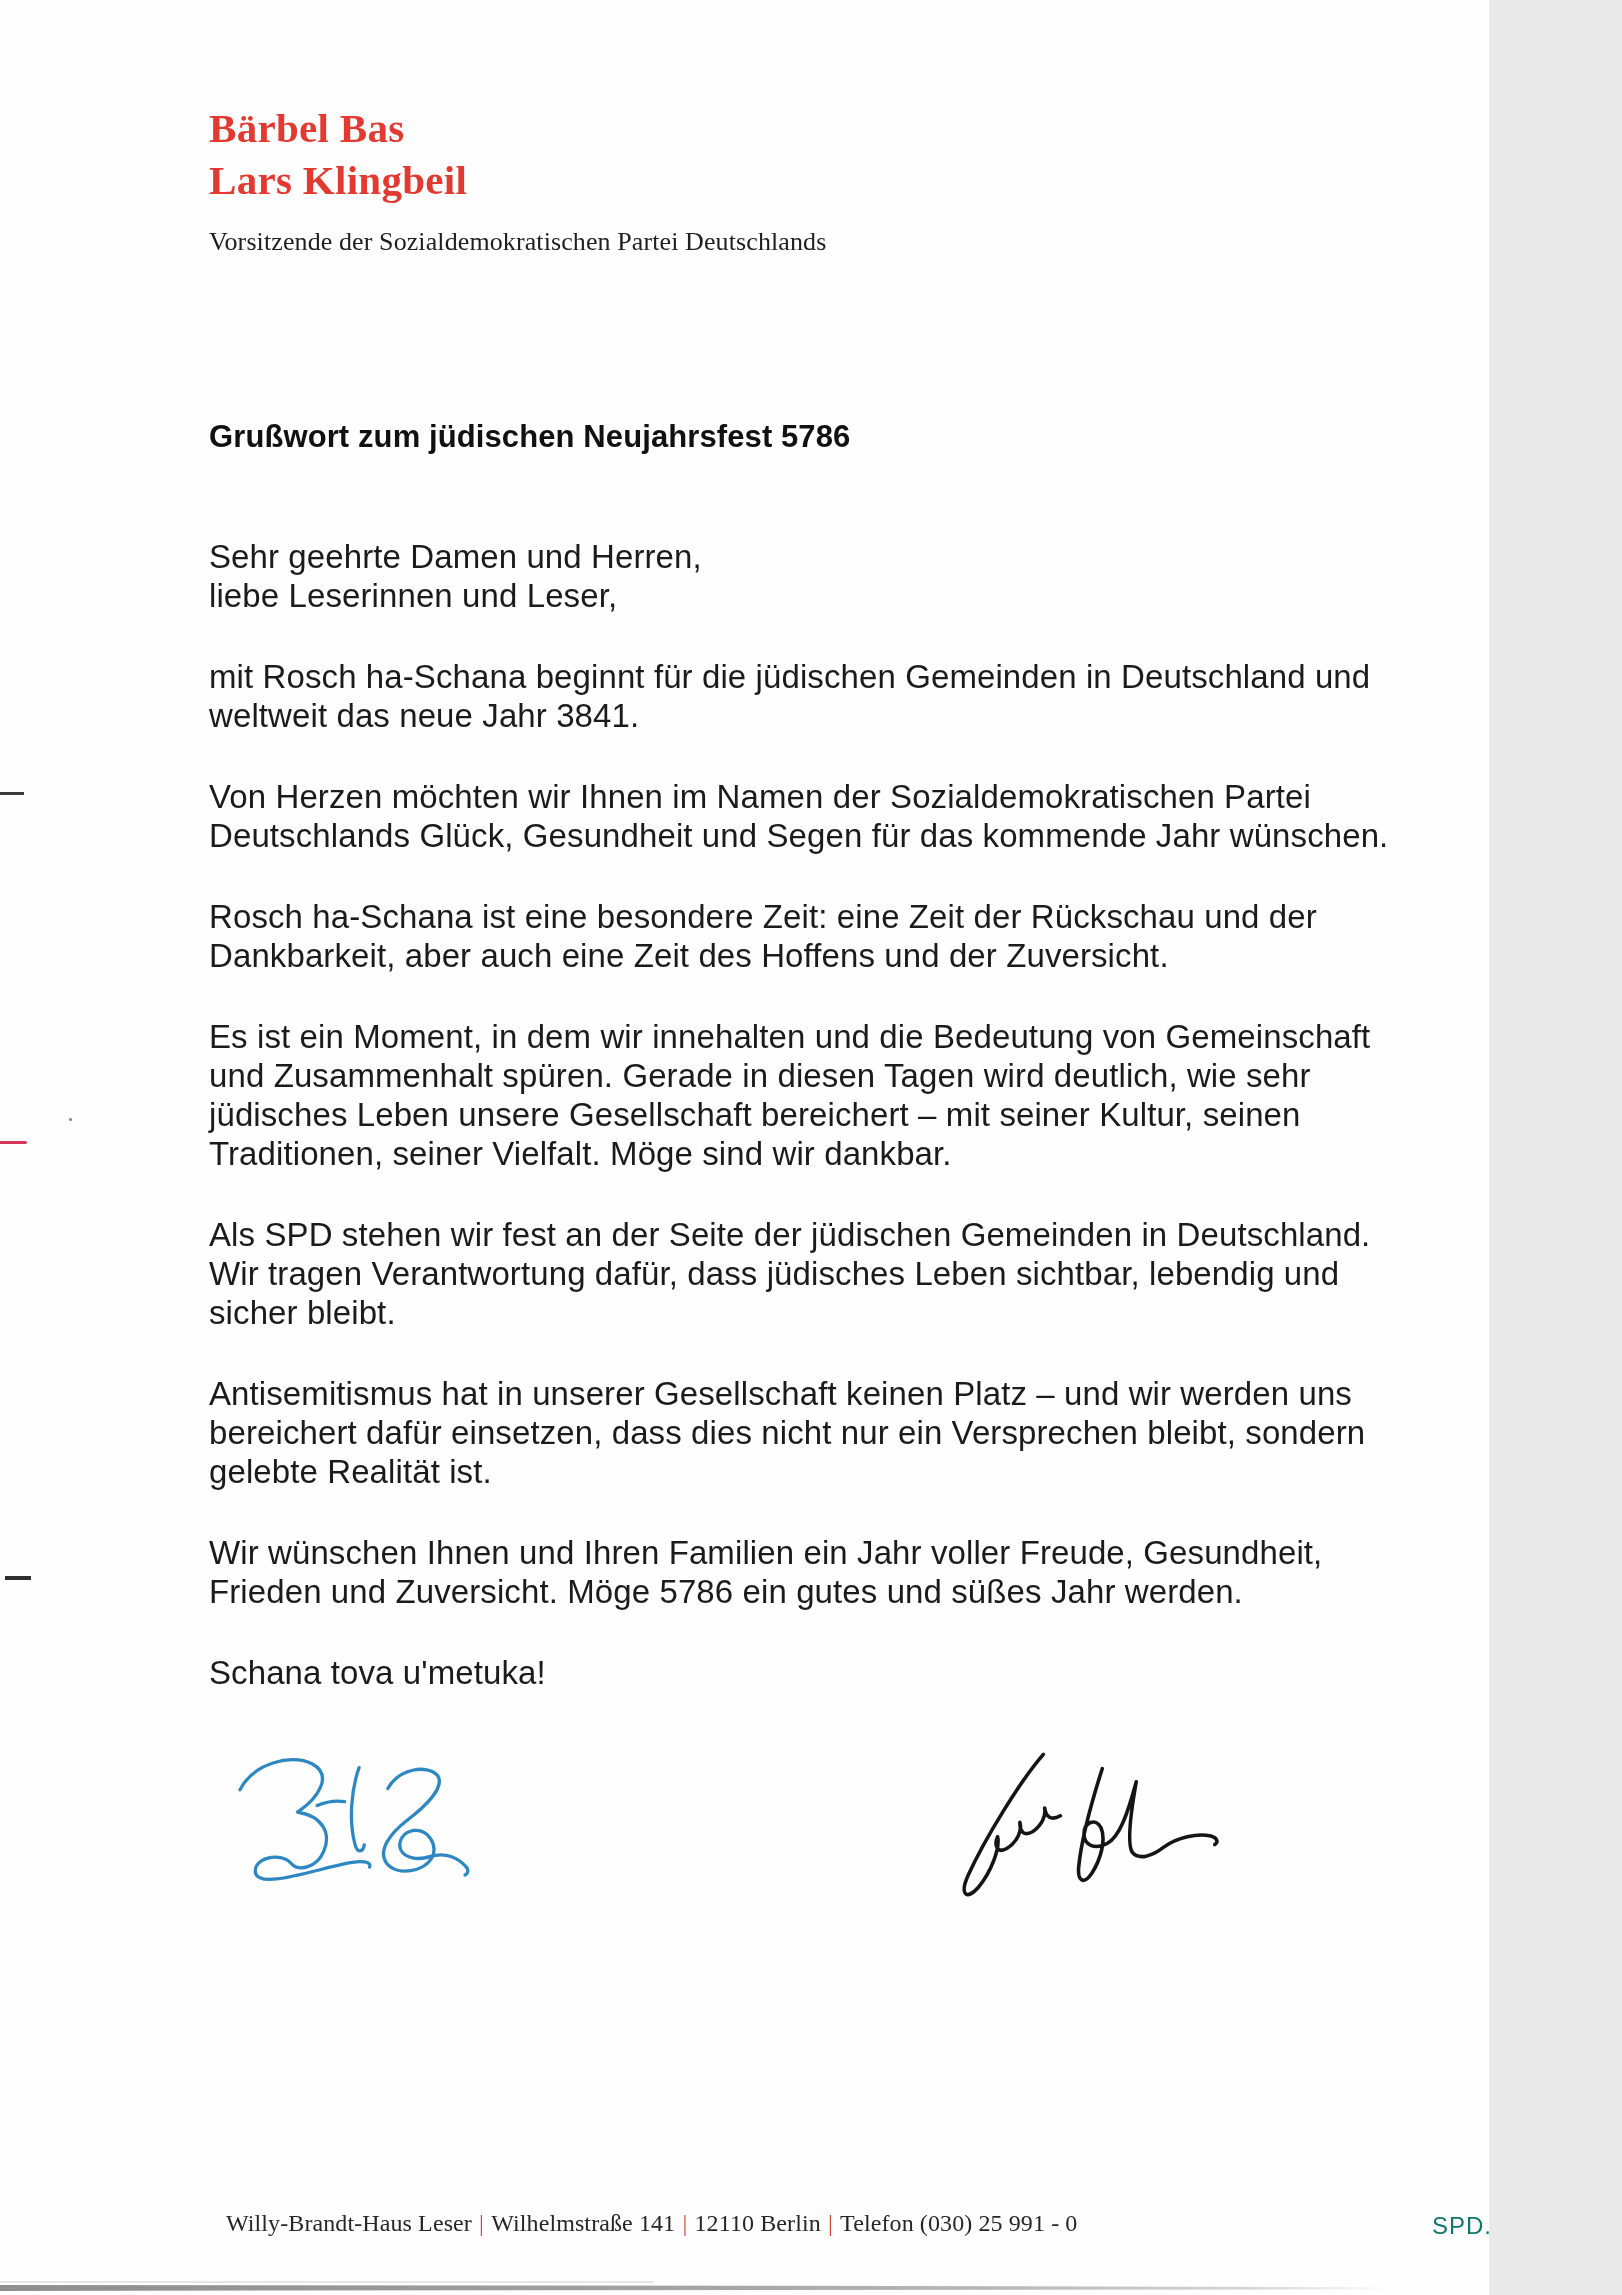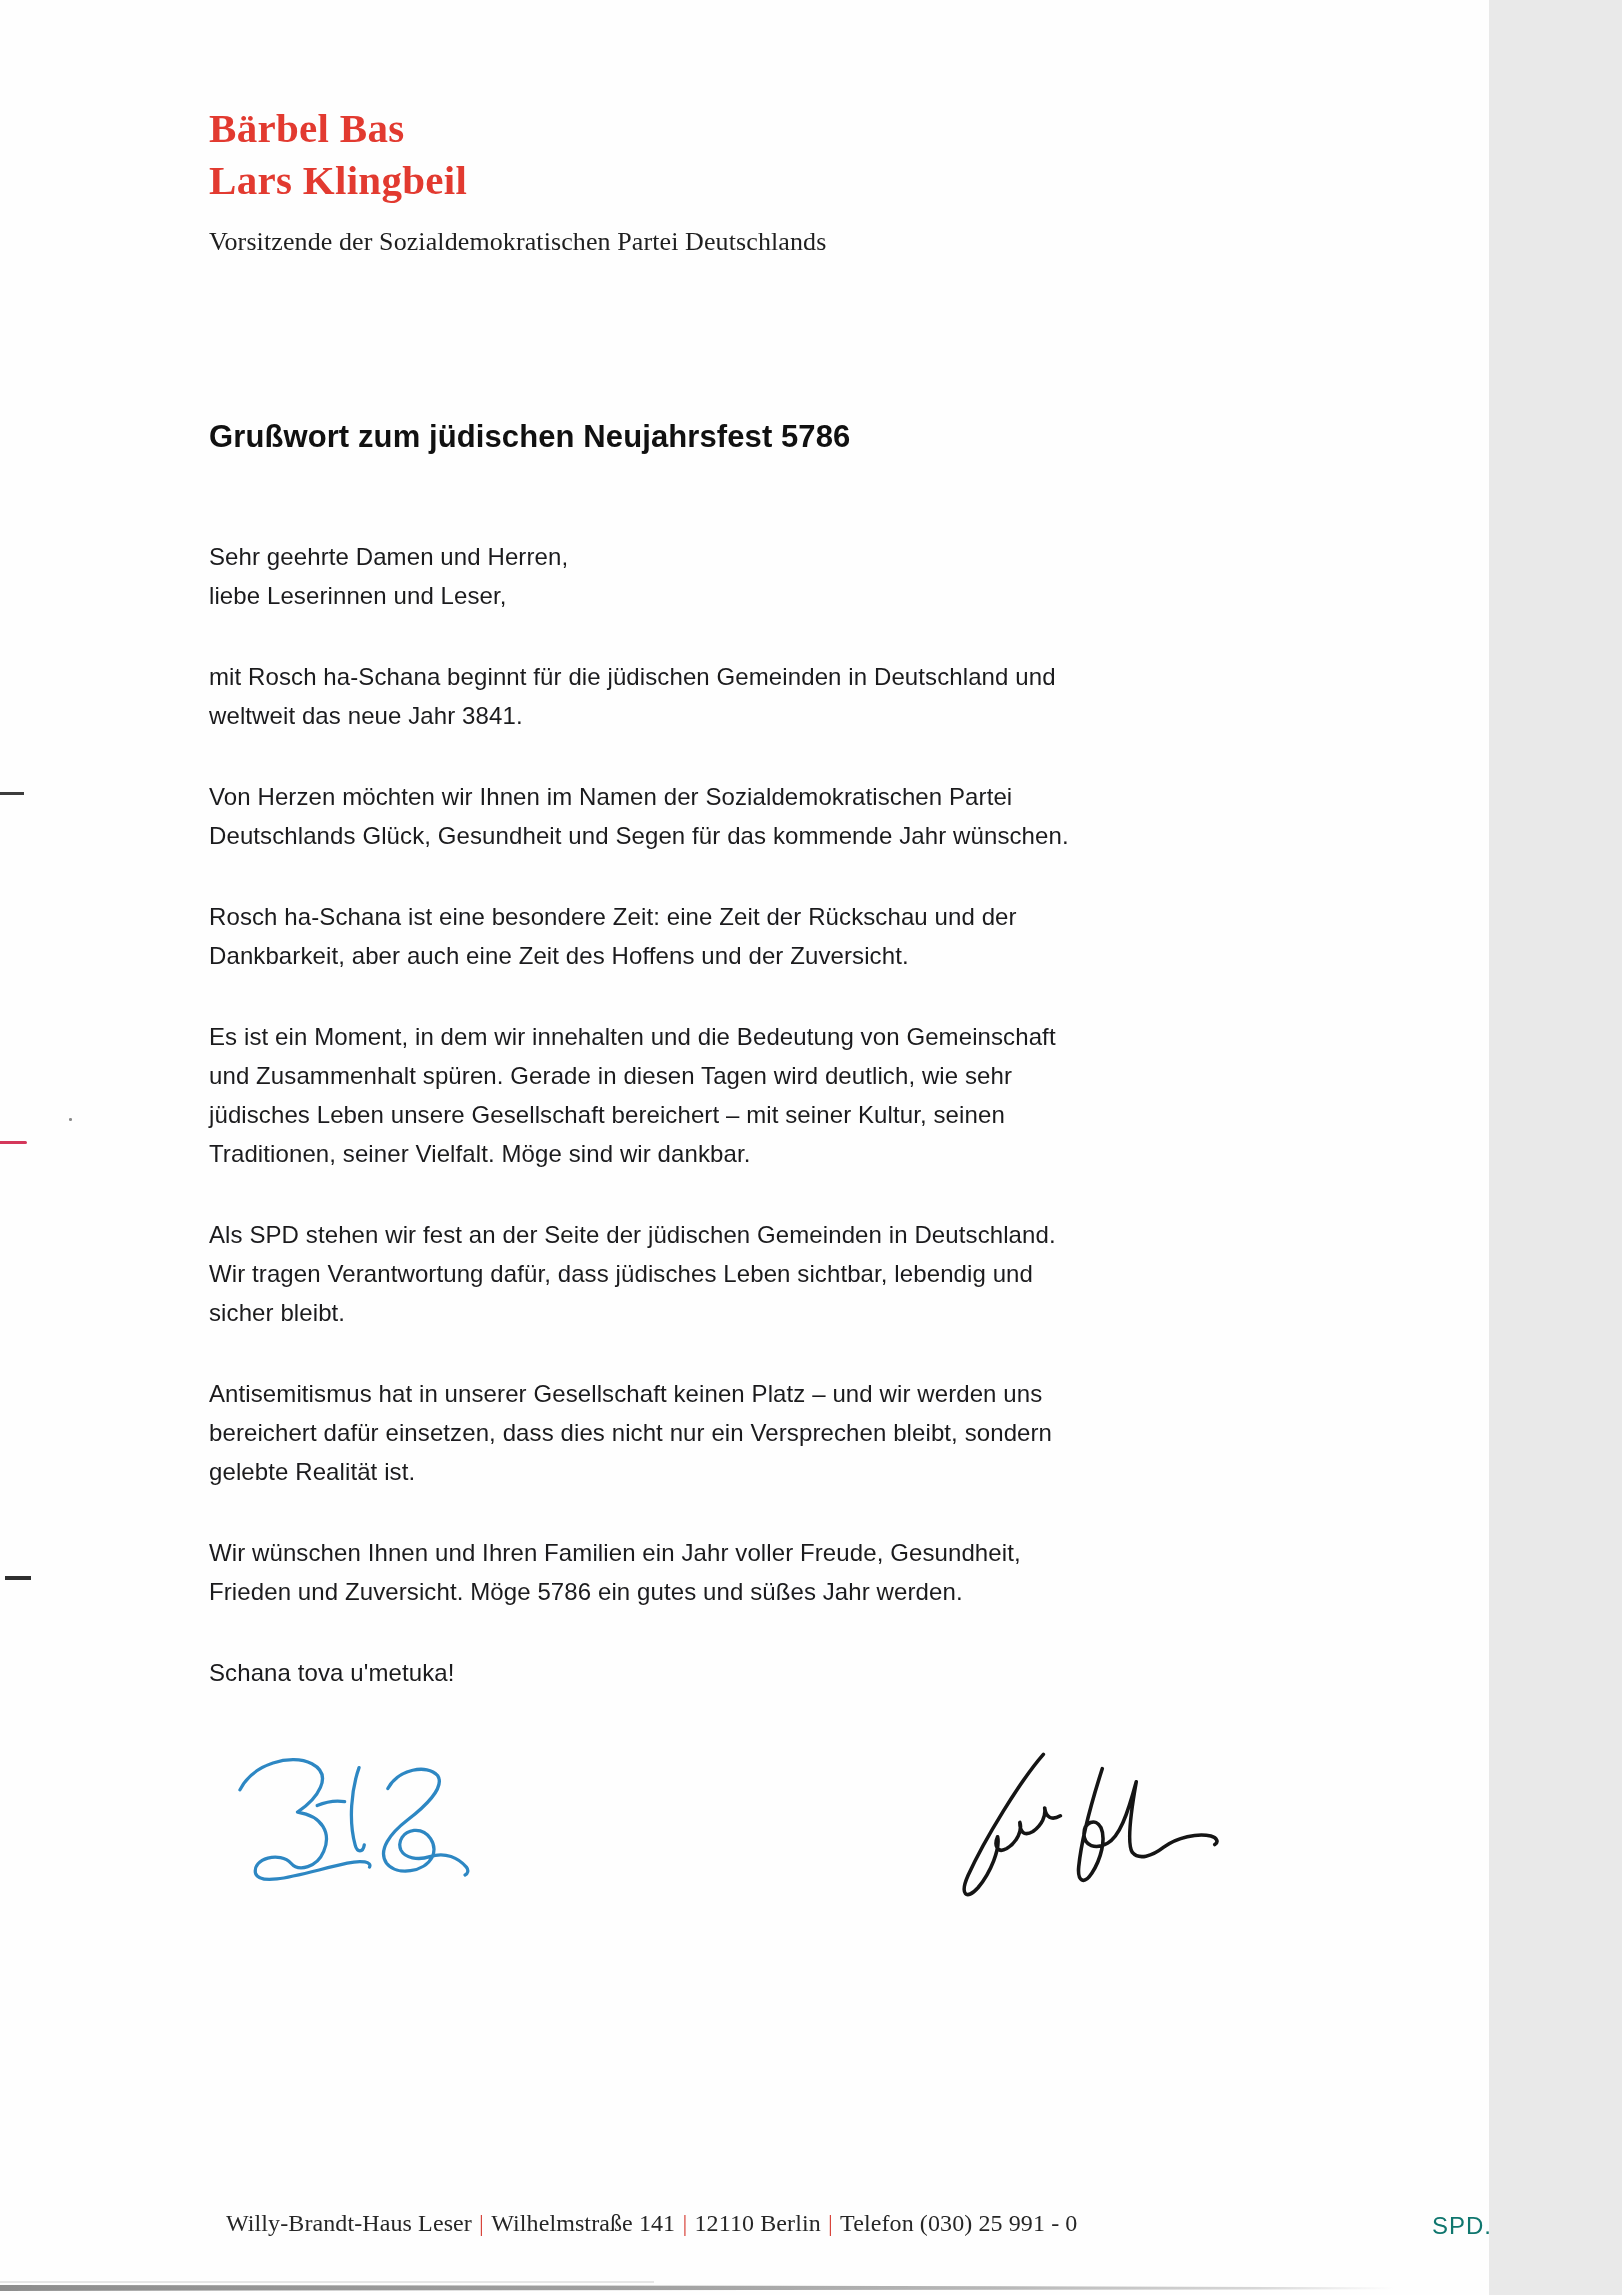--- a/index.html
+++ b/index.html
@@ -27,21 +27,21 @@
   }
 
   
   .letter-title {
     position:absolute; left:209px; top:419px;
     font-size:31px; font-weight:700; color:#111;
     letter-spacing:0.1px;
   }
   .body-text {
     position:absolute; left:209px; top:537px; width:1197px;
-    font-size:24px; line-height:39px; color:#1b1b1d;
+    font-size:33px; line-height:39px; color:#1b1b1d;
     letter-spacing:0.1px;
   }
   .body-text p { margin:0 0 42px 0; white-space:pre-line; }
   .closing { margin-top:2.6px; }
 
   
   .sig { position:absolute; }
   .sig-bas { left:228px; top:1748px; }
   .sig-klingbeil { left:906px; top:1741px; }
   .sig svg path { fill:none; stroke-linecap:round; stroke-linejoin:round; }

